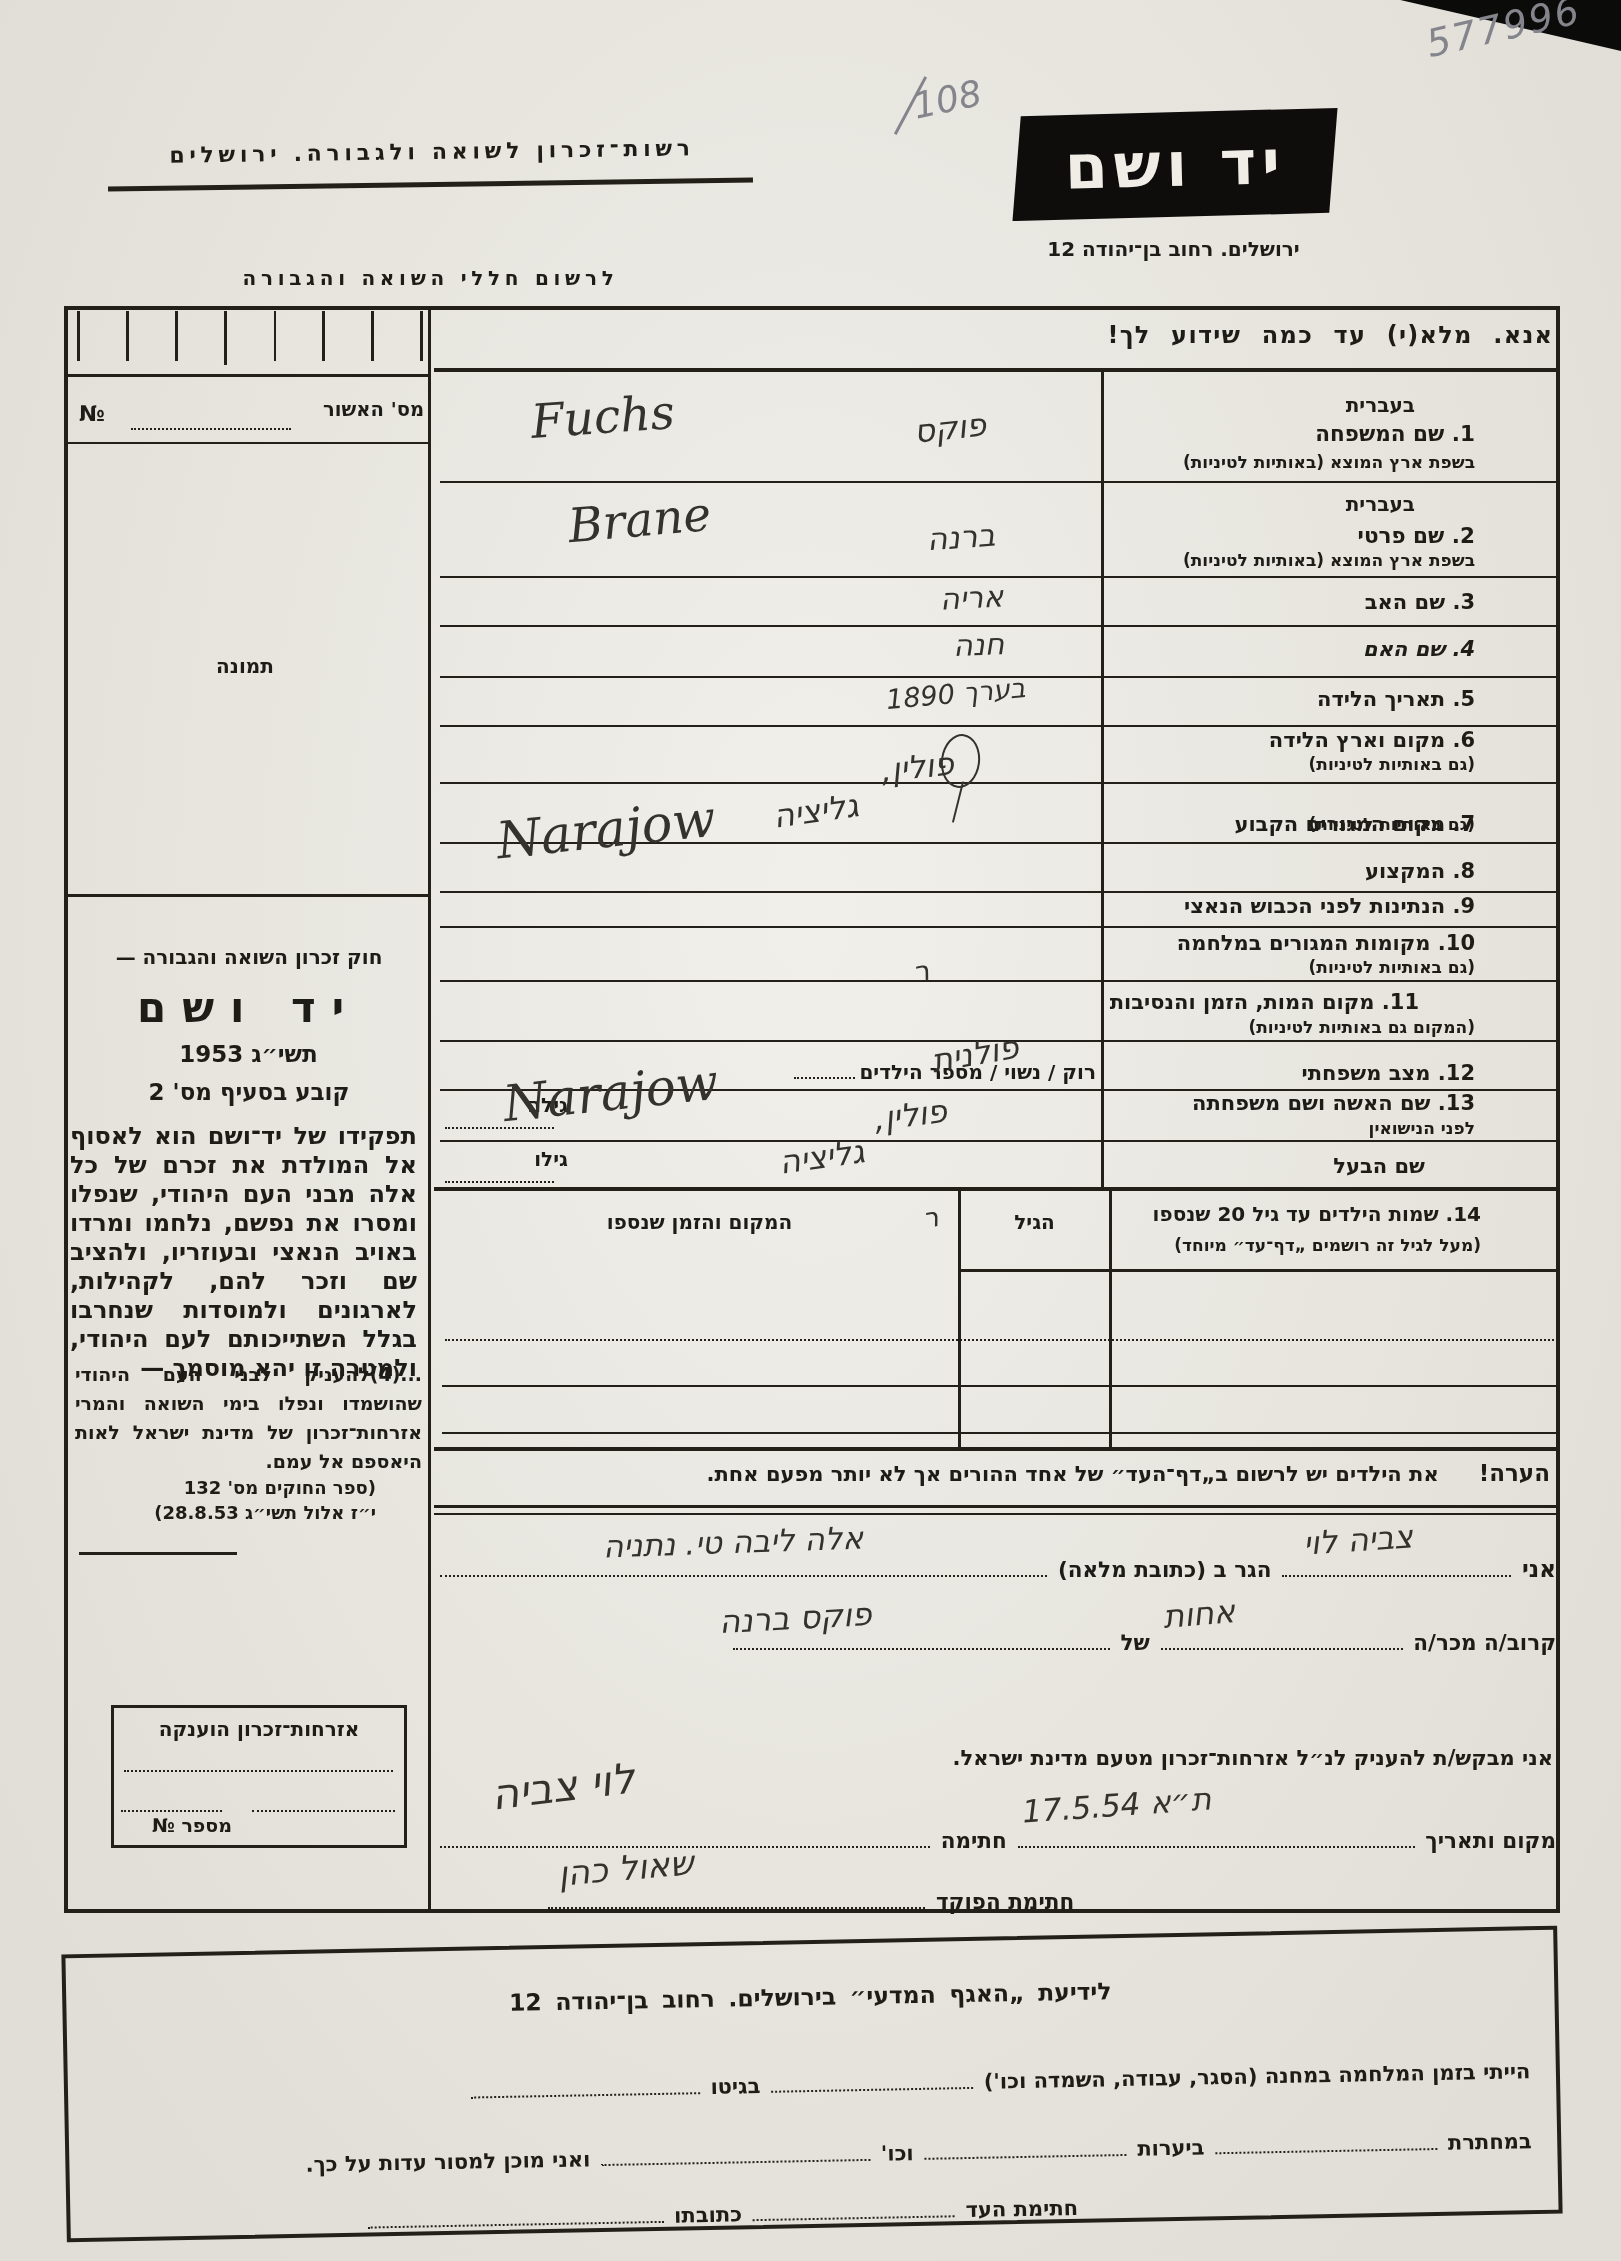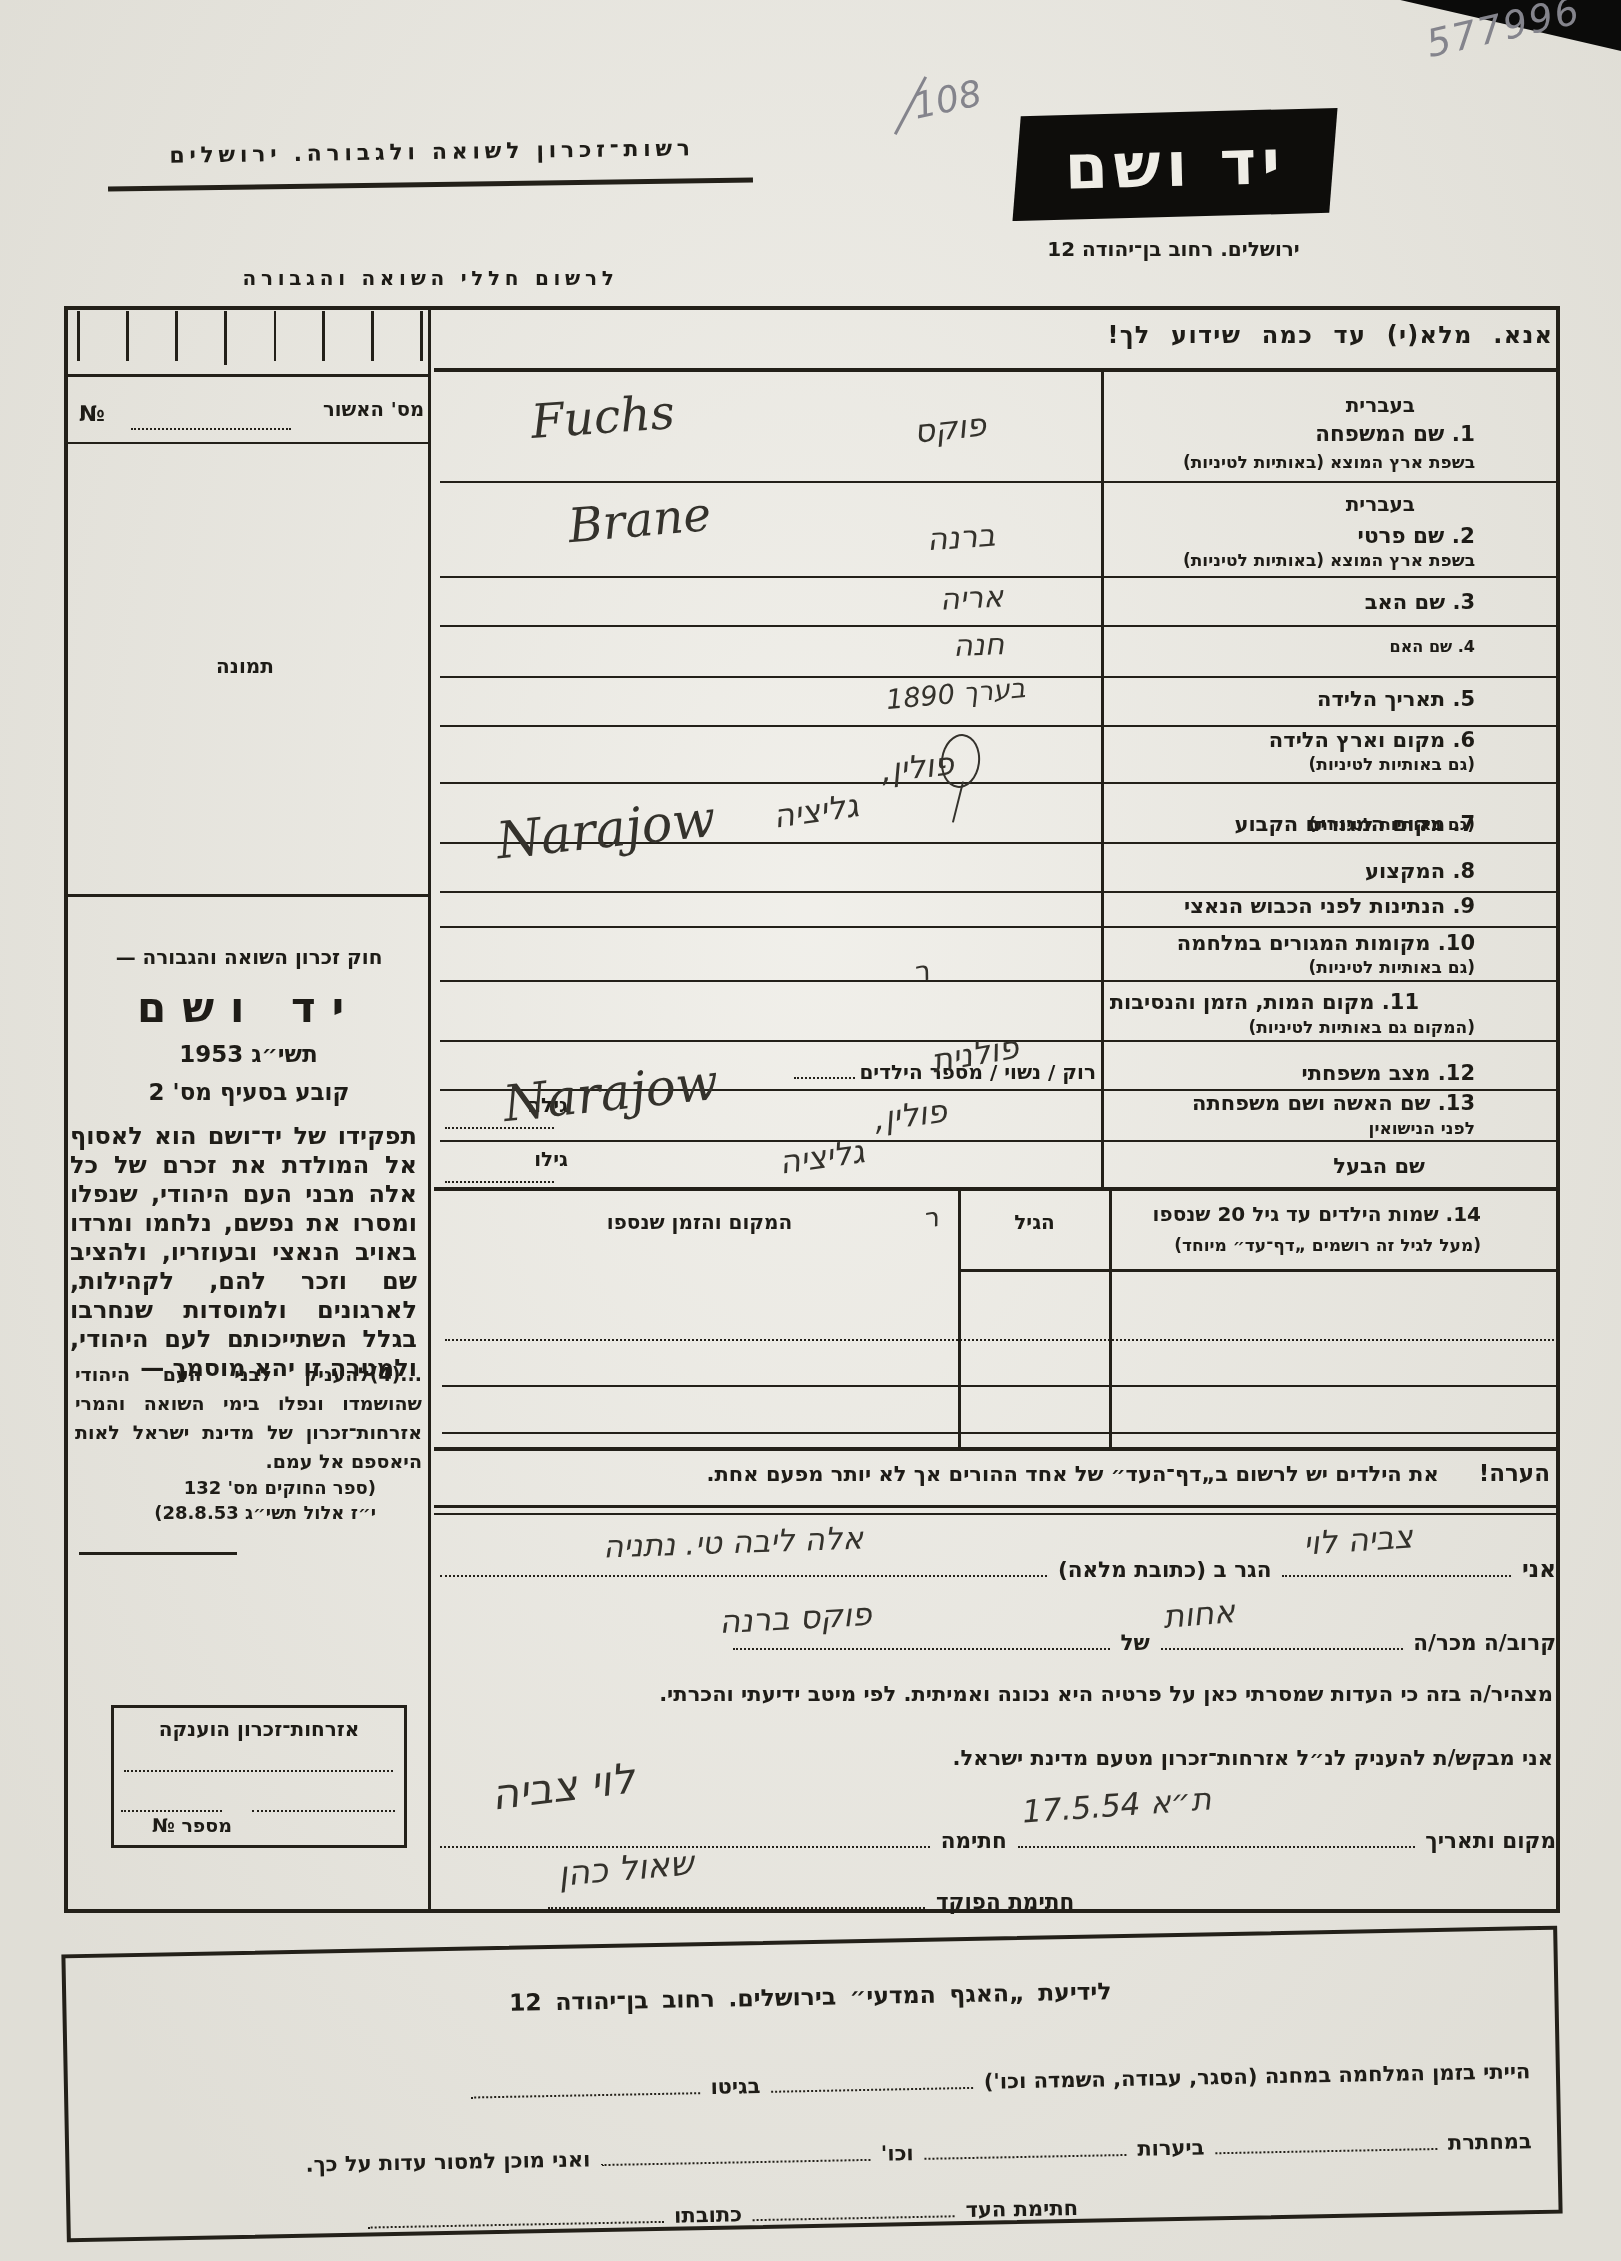--- a/index.html
+++ b/index.html
@@ -102,21 +102,21 @@
 
   <div class="lbl" style="left:1109px;top:393px;width:306px;font-size:20px;">בעברית</div>
   <div class="lbl" style="left:1109px;top:421px;width:366px;font-size:21.5px;">1. שם המשפחה</div>
   <div class="lbl" style="left:1109px;top:452px;width:366px;font-size:17px;">בשפת ארץ המוצא (באותיות לטיניות)</div>
 
   <div class="lbl" style="left:1109px;top:492px;width:306px;font-size:20px;">בעברית</div>
   <div class="lbl" style="left:1109px;top:523px;width:366px;font-size:21.5px;">2. שם פרטי</div>
   <div class="lbl" style="left:1109px;top:550px;width:366px;font-size:17px;">בשפת ארץ המוצא (באותיות לטיניות)</div>
 
   <div class="lbl" style="left:1109px;top:590px;width:366px;font-size:21px;">3. שם האב</div>
-  <div class="lbl" style="left:1109px;top:637px;width:366px;font-size:16px;">4. שם האם</div>
+  <div class="lbl" style="left:1109px;top:637px;width:366px;font-size:21px;font-style:italic;">4. שם האם</div>
   <div class="lbl" style="left:1109px;top:687px;width:366px;font-size:21px;">5. תאריך הלידה</div>
 
   <div class="lbl" style="left:1109px;top:728px;width:366px;font-size:21px;">6. מקום וארץ הלידה</div>
   <div class="lbl" style="left:1109px;top:754px;width:366px;font-size:17px;">(גם באותיות לטיניות)</div>
 
   <div class="lbl" style="left:1109px;top:787px;width:366px;font-size:21px;margin-top:25px;">7. מקום המגורים הקבוע</div>
   <div class="lbl" style="left:1109px;top:814px;width:366px;font-size:17px;">(גם באותיות לטיניות)</div>
 
   <div class="lbl" style="left:1109px;top:859px;width:366px;font-size:21px;">8. המקצוע</div>
   <div class="lbl" style="left:1109px;top:894px;width:366px;font-size:21px;">9. הנתינות לפני הכבוש הנאצי</div>
@@ -167,21 +167,20 @@
     <span class="dots" style="width:229px;"></span>
     <span class="b nw" style="font-size:21.5px;">הגר ב (כתובת מלאה)</span>
     <span class="dots grow"></span>
   </div>
   <div class="row" style="left:440px;top:1608px;width:1116px;height:47px;">
     <span class="b nw" style="font-size:21.5px;">קרוב/ה מכר/ה</span>
     <span class="dots" style="width:242px;"></span>
     <span class="b nw" style="font-size:21.5px;">של</span>
     <span class="dots" style="width:377px;"></span>
   </div>
-  <div class="lbl" style="left:444px;top:1682px;width:1109px;font-size:21px;">מצהיר/ה בזה כי העדות שמסרתי כאן על פרטיה היא נכונה ואמיתית. לפי מיטב ידיעתי והכרתי.</div>
   <div class="lbl" style="left:444px;top:1746px;width:1109px;font-size:21px;">אני מבקש/ת להעניק לנ״ל אזרחות־זכרון מטעם מדינת ישראל.</div>
   <div class="row" style="left:440px;top:1809px;width:1116px;height:44px;">
     <span class="b nw" style="font-size:21.5px;">מקום ותאריך</span>
     <span class="dots" style="width:397px;"></span>
     <span class="b nw" style="font-size:21.5px;">חתימה</span>
     <span class="dots grow"></span>
   </div>
   <div class="row" style="left:440px;top:1871px;width:1116px;height:43px;">
     <span class="sp" style="width:471px;"></span>
     <span class="b nw" style="font-size:21.5px;">חתימת הפוקד</span>

